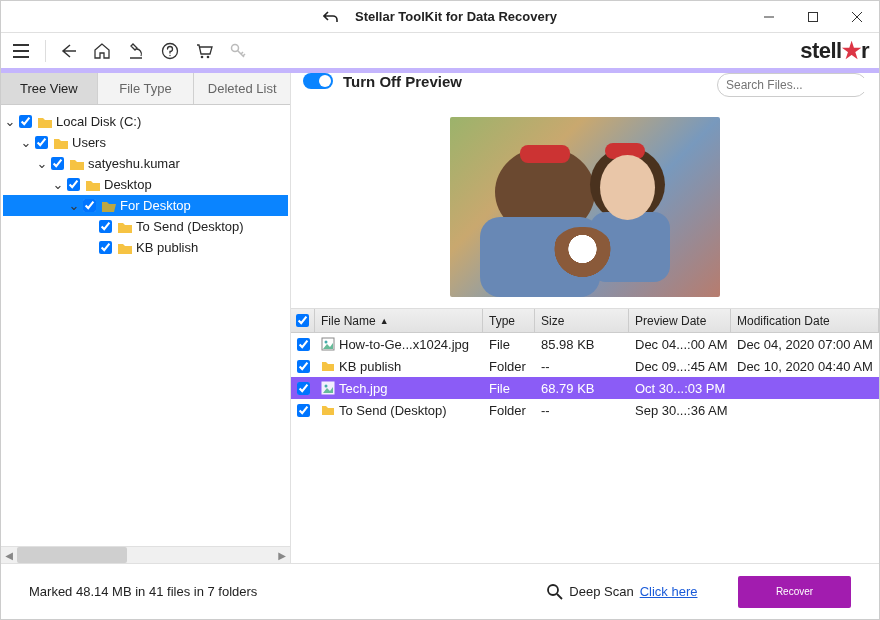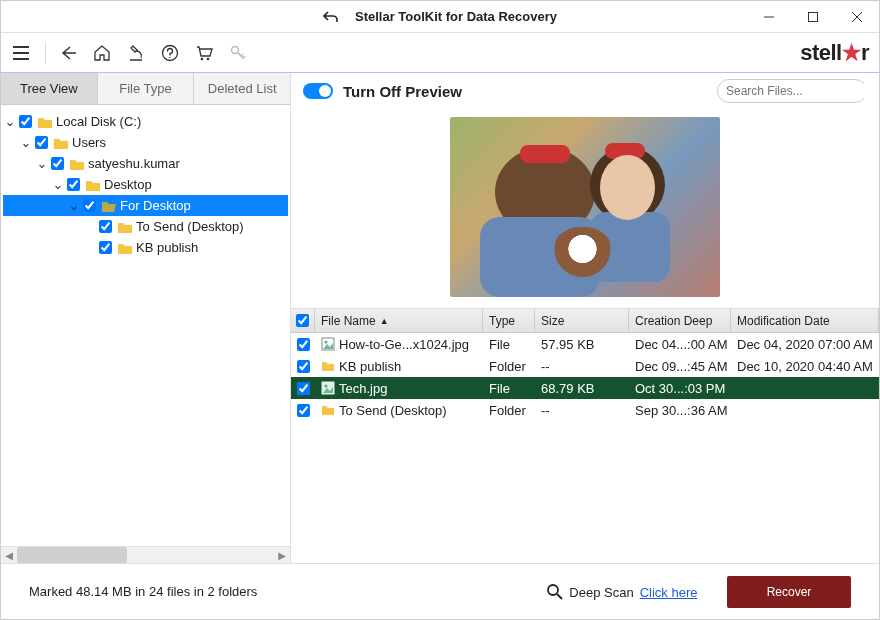--- a/index.html
+++ b/index.html
@@ -39,21 +39,21 @@
       width: 44px; height: 32px;
       display: flex; align-items: center; justify-content: center;
       color: #555;
     }
     
     .toolbar {
       height: 40px;
       display: flex;
       align-items: center;
       padding: 0 10px 0 6px;
-      border-bottom: 1px solid #c4b5fd;
+      border-bottom: 5px solid #c4b5fd;
       gap: 2px;
     }
     .toolbar .tb-icon {
       width: 32px; height: 32px;
       display: flex; align-items: center; justify-content: center;
       color: #444;
       border-radius: 2px;
     }
     .toolbar .brand {
       margin-left: auto;
@@ -129,21 +129,20 @@
     .hscroll .thumb { position: absolute; left: 0; top: 0; bottom: 0; width: 110px; background: #cfcfcf; border-radius: 2px; }
     
     .right-panel {
       flex: 1;
       display: flex;
       flex-direction: column;
     }
     .right-top {
       height: 36px;
       display: flex;
-      align-items: center;
       padding: 0 12px;
       gap: 10px;
     }
     .toggle {
       width: 30px; height: 16px;
       background: #0a84ff;
       border-radius: 10px;
       position: relative;
     }
     .toggle::after {
@@ -263,48 +262,48 @@
     .c-size { width: 94px; text-align: right; }
     .c-created { width: 102px; }
     .c-modified { flex: 1; }
     .ft-row {
       display: flex;
       height: 22px;
       align-items: center;
       font-size: 13px;
     }
     .ft-row.selected {
-      background: #14532d;
+      background: #8b5cf6;
       color: #fff;
     }
     .ft-row .file-icon { margin-right: 4px; }
     .sort-arrow { margin-left: 4px; font-size: 9px; }
     
     .footer {
       height: 56px;
       border-top: 1px solid #e0e0e0;
       display: flex;
       align-items: center;
       padding: 0 28px;
       gap: 20px;
     }
     .deep-scan {
-      display: flex; align-items: flex-end; gap: 6px;
+      display: flex; align-items: center; gap: 6px;
       margin-left: 270px;
     }
     .deep-scan .link { color: #1a5bd9; text-decoration: underline; }
     .recover-btn {
       margin-left: auto;
-      background: #7f1d1d;
+      background: #a21caf;
       color: #fff;
       border: none;
       height: 32px;
-      width: 124px;
+      width: 113px;
       border-radius: 2px;
-      font-size: 12px;
+      font-size: 10px;
     }
     input[type=checkbox] { width: 13px; height: 13px; }
     svg { display: block; }
   </style>
 </head>
 <body>
 
 <div class="titlebar">
   <div class="titlebar-title">
     <span>
@@ -494,40 +493,40 @@
       <div class="ft-head">
         <div class="ft-hcell c-check">
             <input type="checkbox" checked="" style="">
           </div>
         <div class="ft-hcell c-name">
             <span>File Name</span>
             <span class="sort-arrow">▲</span>
           </div>
         <div class="ft-hcell c-type">Type</div>
         <div class="ft-hcell c-size">Size</div>
-        <div class="ft-hcell c-created">Creation Deep</div>
+        <div class="ft-hcell c-created">Preview Date</div>
         <div class="ft-hcell c-modified">Modification Date</div>
       </div>
 
       <div class="ft-row">
         <div class="ft-cell c-check">
             <input type="checkbox" checked="" style="">
           </div>
         <div class="ft-cell c-name">
             <span class="file-icon">
               <svg width="14" height="14">
                 <rect x="1" y="1" width="12" height="12" fill="#fff" stroke="#888"></rect>
                 <circle cx="5" cy="5" r="1.5" fill="#4aa"></circle>
                 <path d="M2 12 L6 7 L9 10 L12 6 V12 Z" fill="#6b9"></path>
               </svg>
             </span>
             <span>How-to-Ge...x1024.jpg</span>
           </div>
         <div class="ft-cell c-type">File</div>
-        <div class="ft-cell c-size">57.95 KB</div>
+        <div class="ft-cell c-size">85.98 KB</div>
         <div class="ft-cell c-created">Dec 04...:00 AM</div>
         <div class="ft-cell c-modified">Dec 04, 2020 07:00 AM</div>
       </div>
 
       <div class="ft-row">
         <div class="ft-cell c-check">
             <input type="checkbox" checked="" style="">
           </div>
         <div class="ft-cell c-name">
             <span class="file-icon">
@@ -576,21 +575,21 @@
           </div>
         <div class="ft-cell c-type">Folder</div>
         <div class="ft-cell c-size">--</div>
         <div class="ft-cell c-created">Sep 30...:36 AM</div>
       </div>
     </div>
   </div>
 </div>
 
 <div class="footer">
-  <div>Marked 48.14 MB in 24 files in 2 folders</div>
+  <div>Marked 48.14 MB in 41 files in 7 folders</div>
   <div class="deep-scan">
     <span>
       <svg width="16" height="16">
           <circle cx="6" cy="6" r="5" fill="none" stroke="#222" stroke-width="1.8"></circle>
           <path d="M10 10 L15 15" stroke="#222" stroke-width="1.8"></path>
         </svg>
     </span>
     <span>Deep Scan</span>
     <span class="link">Click here</span>
   </div>

